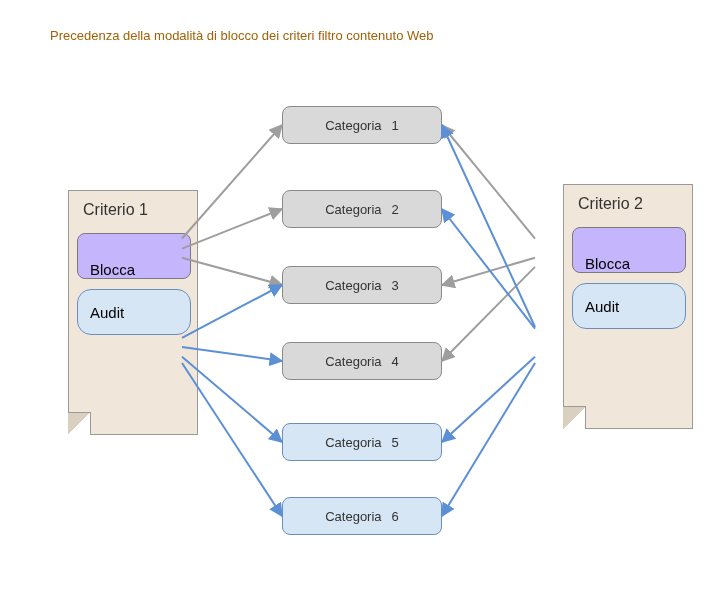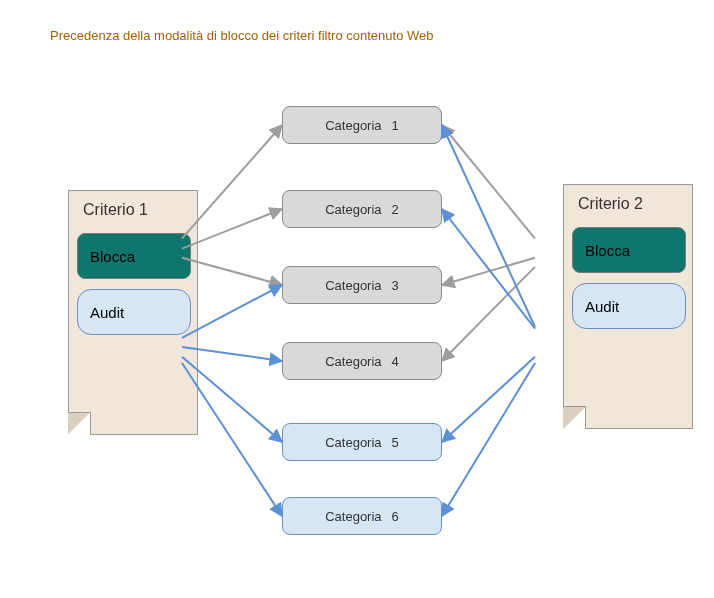--- a/index.html
+++ b/index.html
@@ -41,21 +41,21 @@
     height: 46px;
     border-radius: 8px;
     border: 1px solid #7a7a7a;
     display: flex;
     align-items: center;
     padding-left: 12px;
     font-size: 15px;
     margin: 10px 8px;
     box-sizing: border-box;
   }
-  .mode-box.block { background: #0f766e; }
+  .mode-box.block { background: #c4b5fd; align-items: flex-end; }
   .mode-box.audit { background: #d6e6f5; border-color: #6a8fbf; border-radius: 14px; }
 
   .category-box {
     position: absolute;
     width: 160px;
     height: 38px;
     border-radius: 8px;
     border: 1px solid #8a8a8a;
     display: flex;
     align-items: center;

